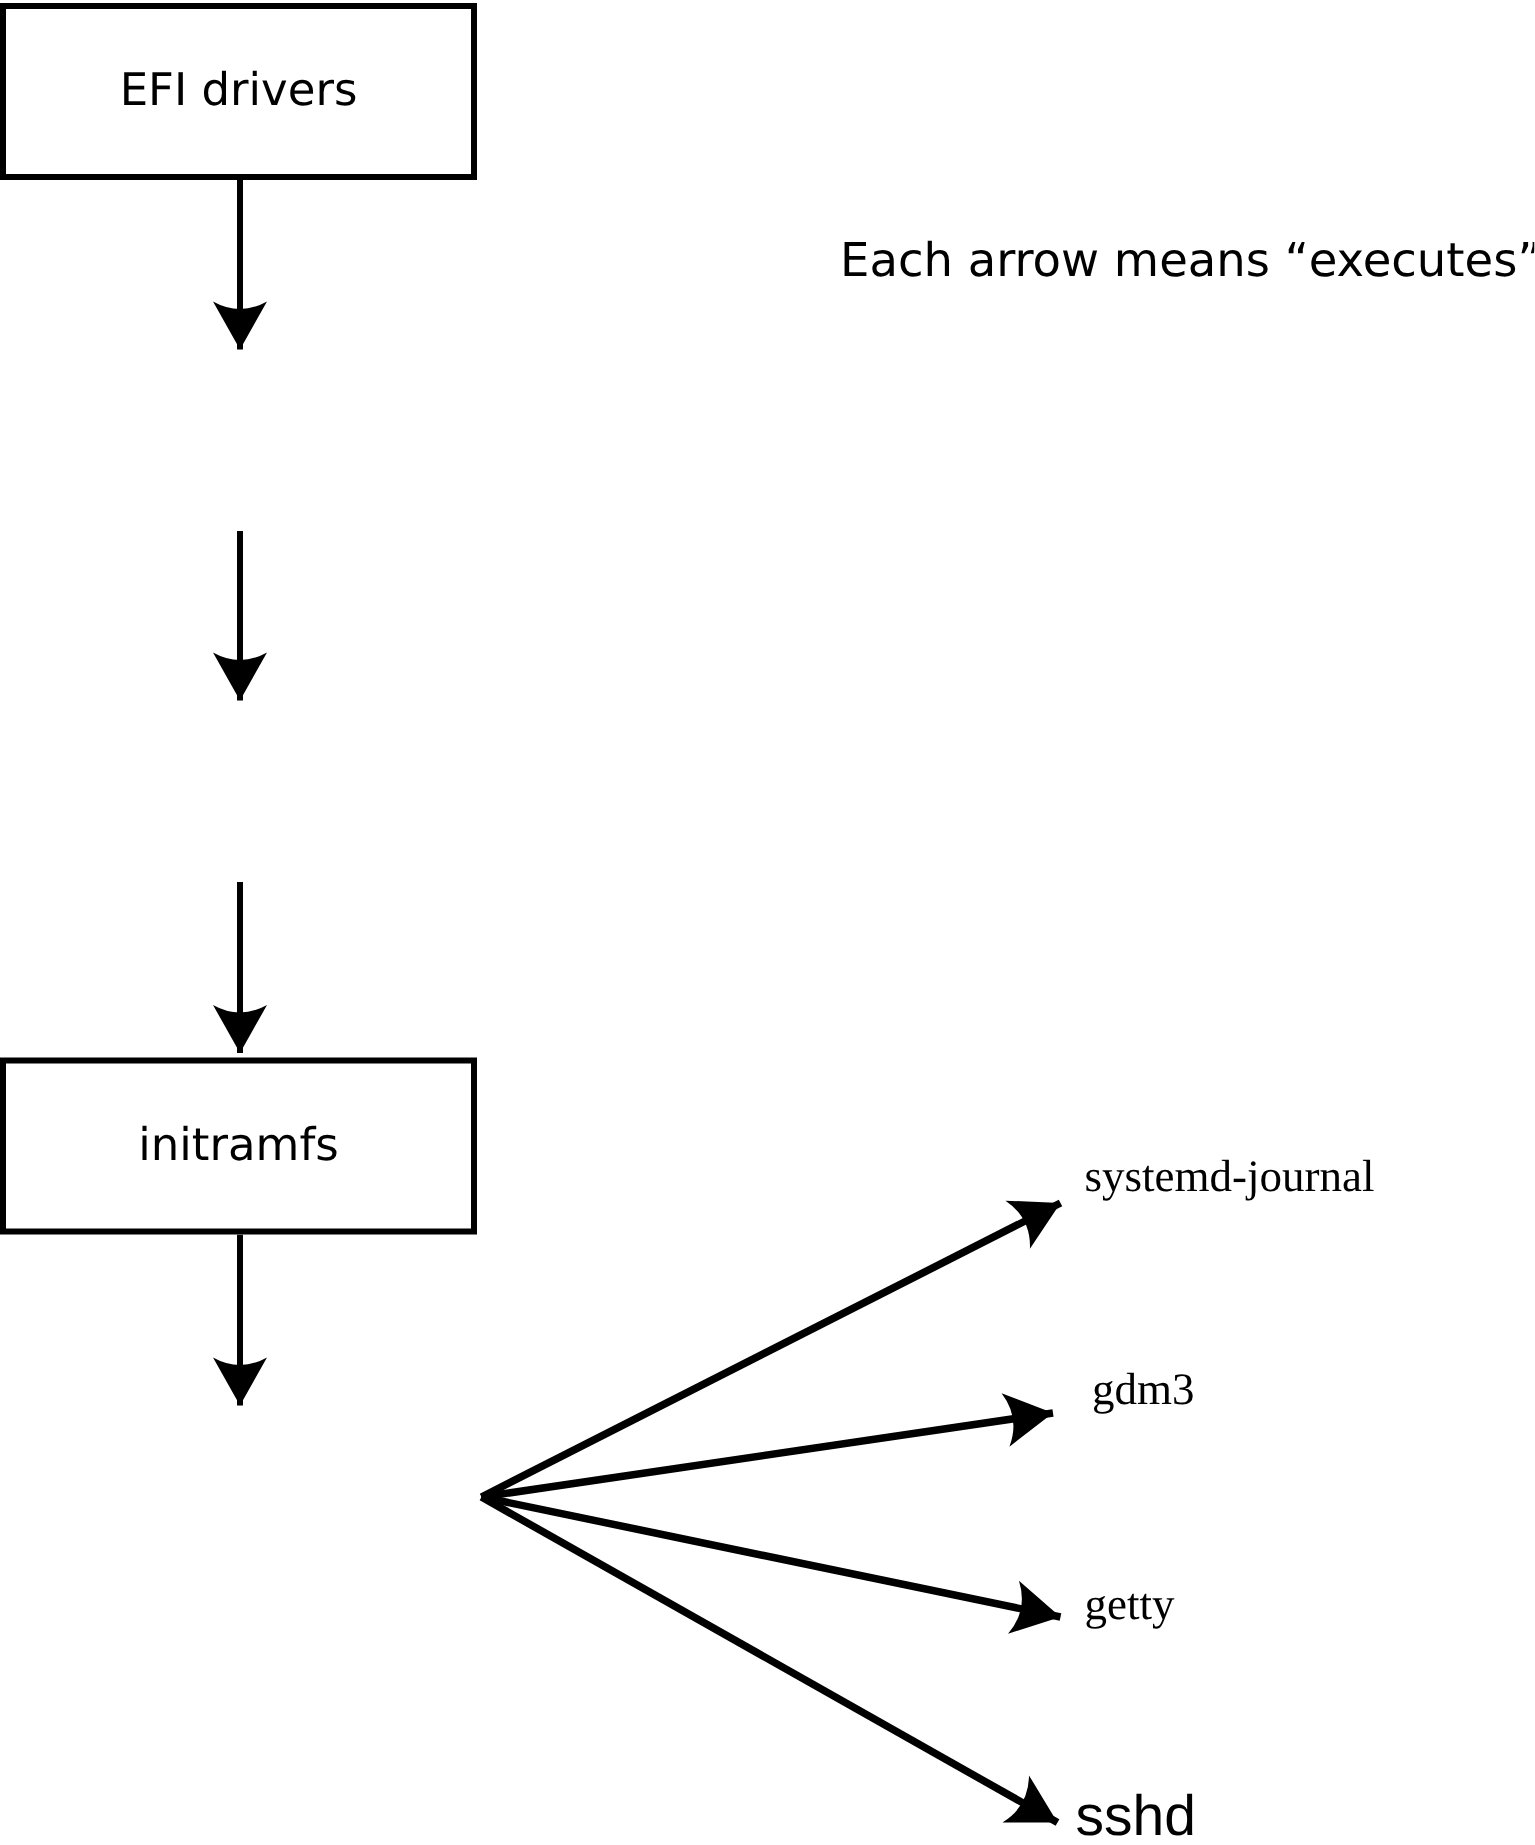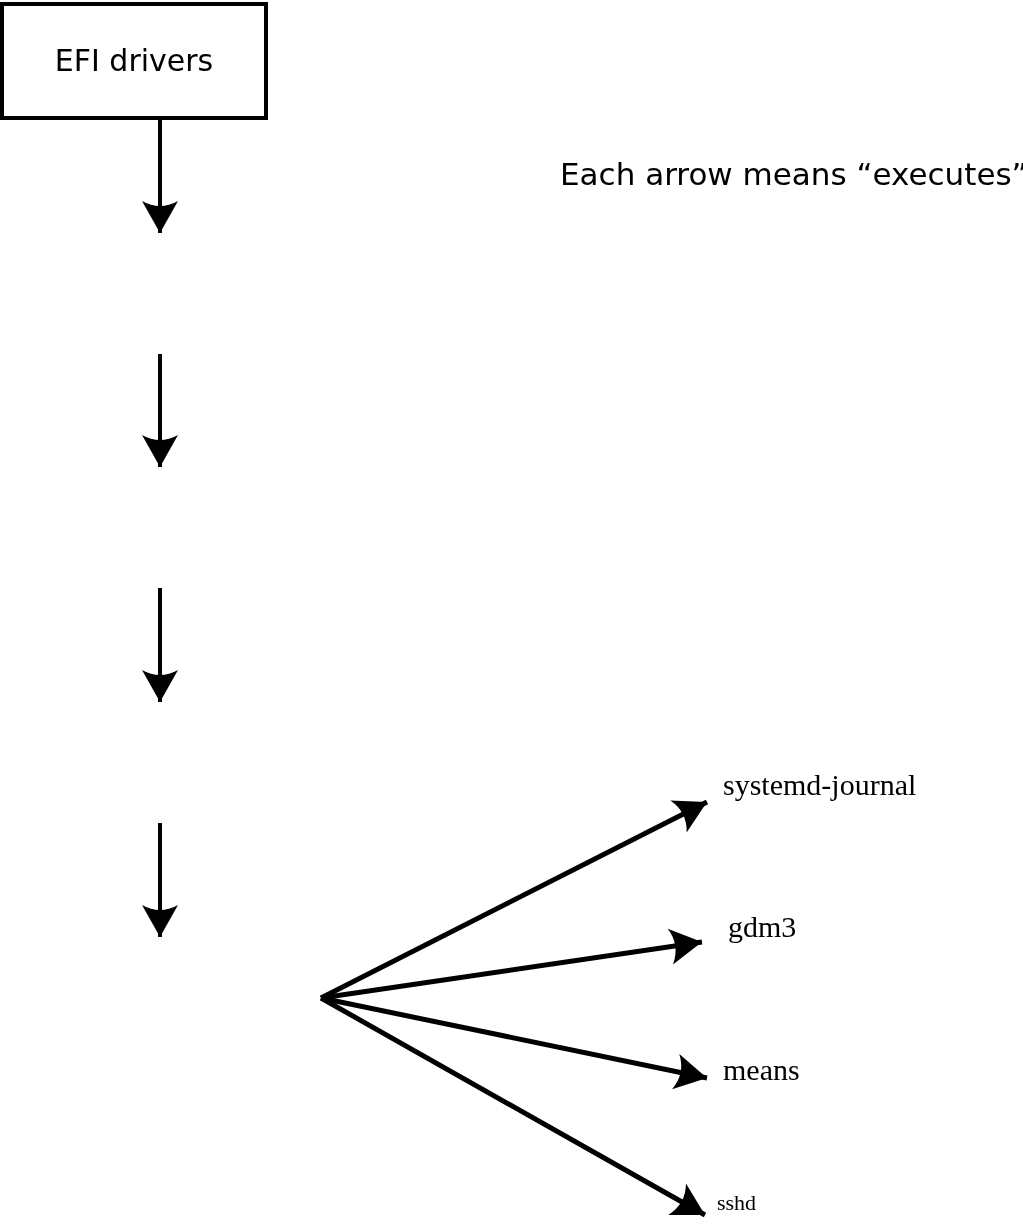--- a/index.html
+++ b/index.html
@@ -19,42 +19,42 @@
   .arrow-layer {
     position: absolute;
     left: 0;
     top: 0;
     width: 1023px;
     height: 1230px;
   }
   .node-box {
     position: absolute;
     left: 0;
-    width: 268px;
+    width: 318px;
     height: 118px;
     box-sizing: border-box;
     background: #ffffff;
     border: 4px solid #000000;
     display: flex;
     align-items: center;
     justify-content: center;
     font-size: 30px;
     line-height: 1;
     white-space: nowrap;
   }
   .leaf-label {
     position: absolute;
     font-family: Liberation Serif, serif;
     font-size: 30px;
     line-height: 1;
     white-space: nowrap;
   }
   .leaf-label.sans {
-    font-family: Liberation Serif, serif;
-    font-size: 22px;
+    font-family: Liberation Sans, sans-serif;
+    font-size: 38px;
   }
   .caption {
     position: absolute;
     left: 560px;
     top: 157px;
     font-size: 31px;
     line-height: 1.15;
     white-space: nowrap;
   }
 </style>
@@ -77,21 +77,24 @@
 
     <line x1="321" y1="998" x2="707" y2="802" stroke="#000000" stroke-width="5" marker-end="url(#ah)"></line>
     <line x1="321" y1="998" x2="702" y2="942" stroke="#000000" stroke-width="5" marker-end="url(#ah)"></line>
     <line x1="321" y1="998" x2="707" y2="1078" stroke="#000000" stroke-width="5" marker-end="url(#ah)"></line>
     <line x1="321" y1="998" x2="705" y2="1215" stroke="#000000" stroke-width="5" marker-end="url(#ah)"></line>
   </svg>
 
   <div class="node-box" style="top:2px">
     <span>EFI drivers</span>
   </div>
+  <div class="node-box" style="top:705px">
+    <span>initramfs</span>
+  </div>
 
   <div class="caption">Each arrow means “executes”.</div>
 
   <div class="leaf-label" style="left:723px; top:770px">systemd-journal</div>
   <div class="leaf-label" style="left:728px; top:912px">gdm3</div>
-  <div class="leaf-label" style="left:723px; top:1055px">means</div>
+  <div class="leaf-label" style="left:723px; top:1055px">getty</div>
   <div class="leaf-label sans" style="left:717px; top:1192px">sshd</div>
 
 </div>
 
 </body></html>

